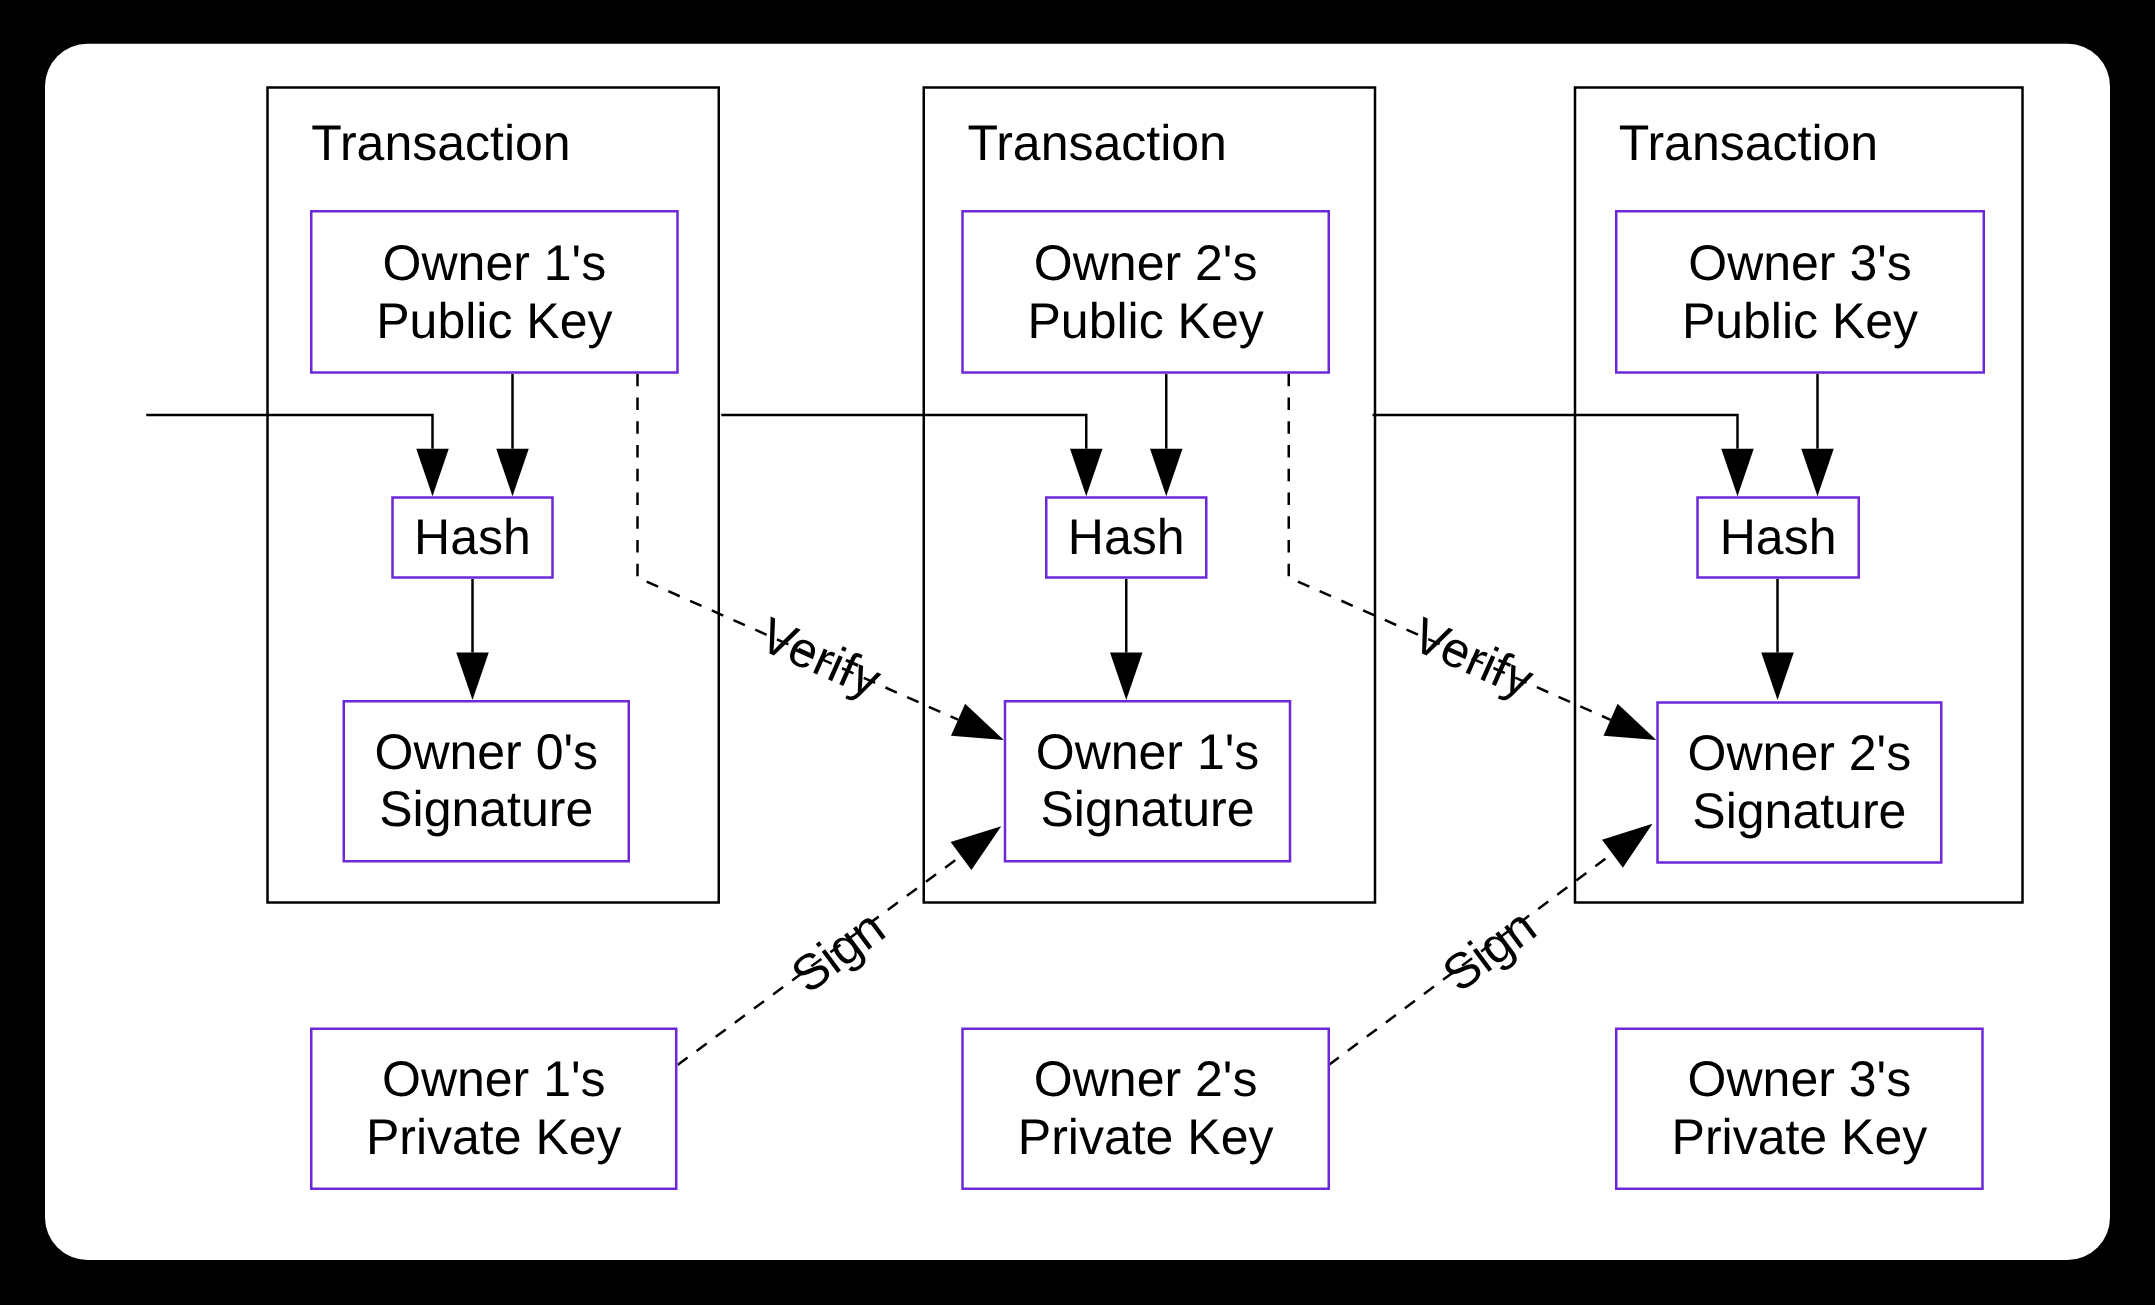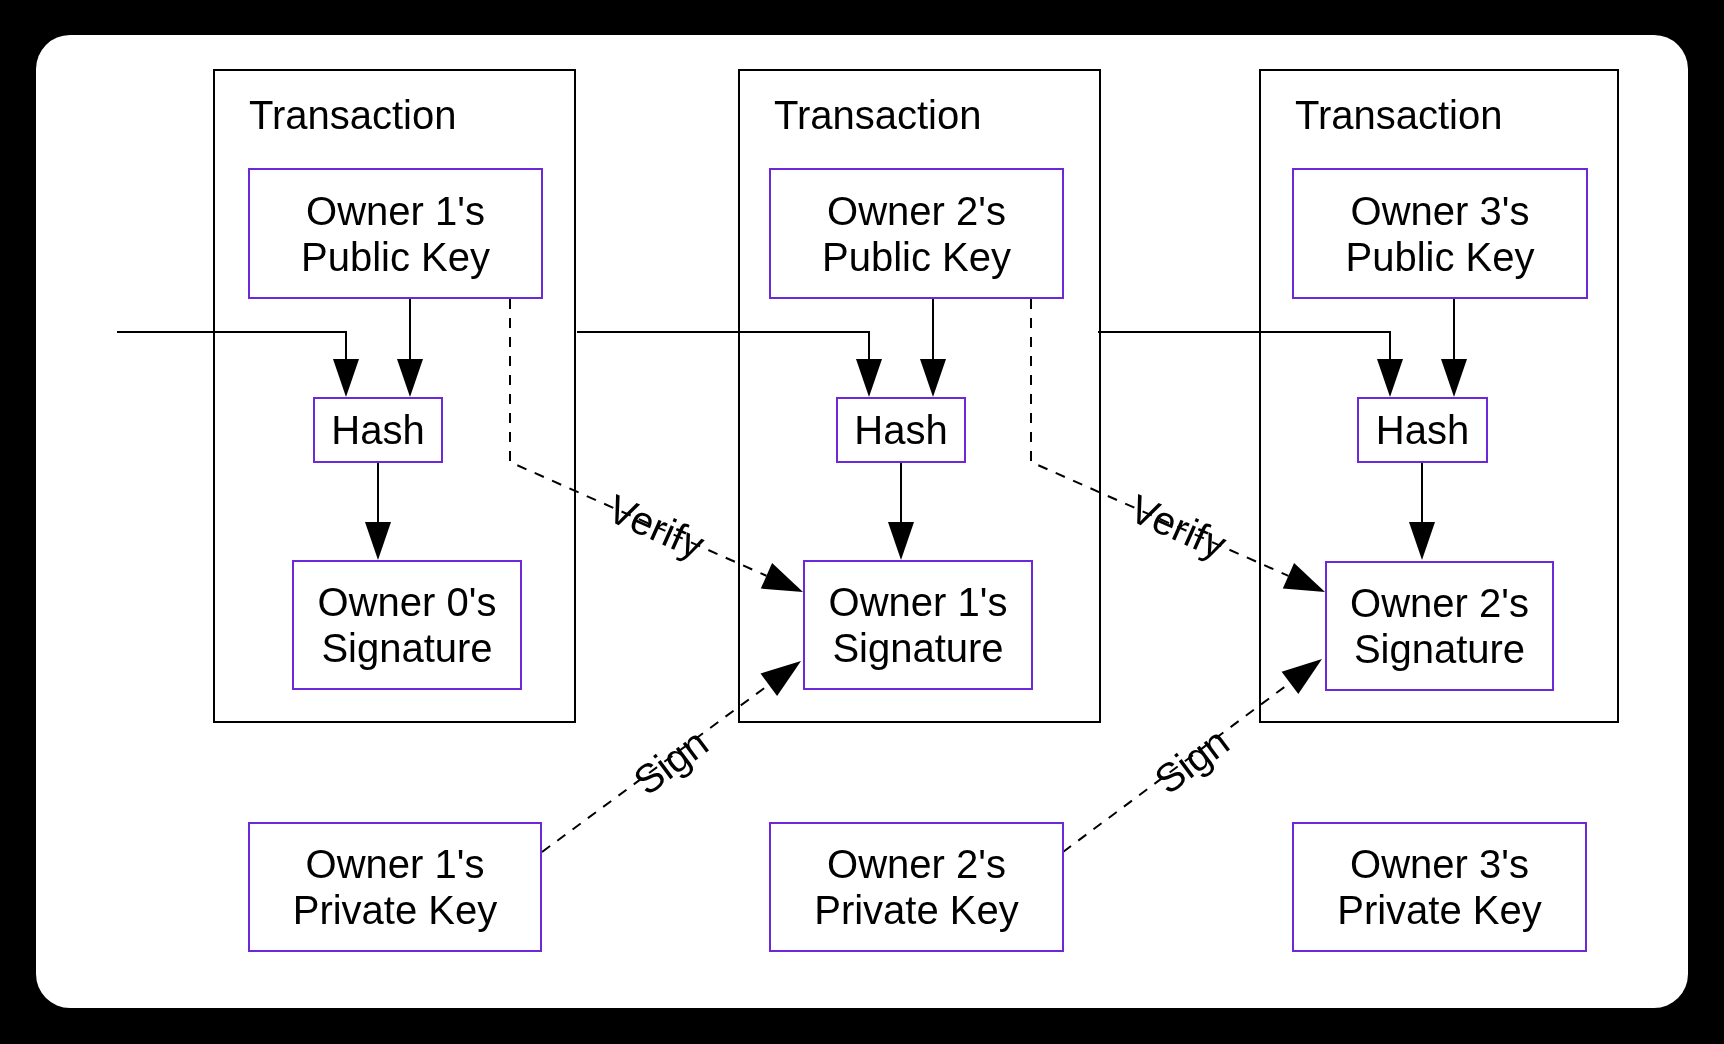--- a/index.html
+++ b/index.html
@@ -105,21 +105,21 @@
   <div class="tx-box" style="left:213px;top:69px;width:363px;height:654px;">
     <div class="tx-title">Transaction</div>
   </div>
   <div class="box" style="left:248px;top:168px;width:295px;height:131px;">
     <span>Owner 1's</span>
     <span>Public Key</span>
   </div>
   <div class="box" style="left:313px;top:397px;width:130px;height:66px;">
     <span>Hash</span>
   </div>
-  <div class="box" style="left:292px;top:560px;width:230px;height:130px;">
+  <div class="box" style="left:274px;top:560px;width:230px;height:130px;">
     <span>Owner 0's</span>
     <span>Signature</span>
   </div>
 
   <div class="tx-box" style="left:738px;top:69px;width:363px;height:654px;">
     <div class="tx-title">Transaction</div>
   </div>
   <div class="box" style="left:769px;top:168px;width:295px;height:131px;">
     <span>Owner 2's</span>
     <span>Public Key</span>

